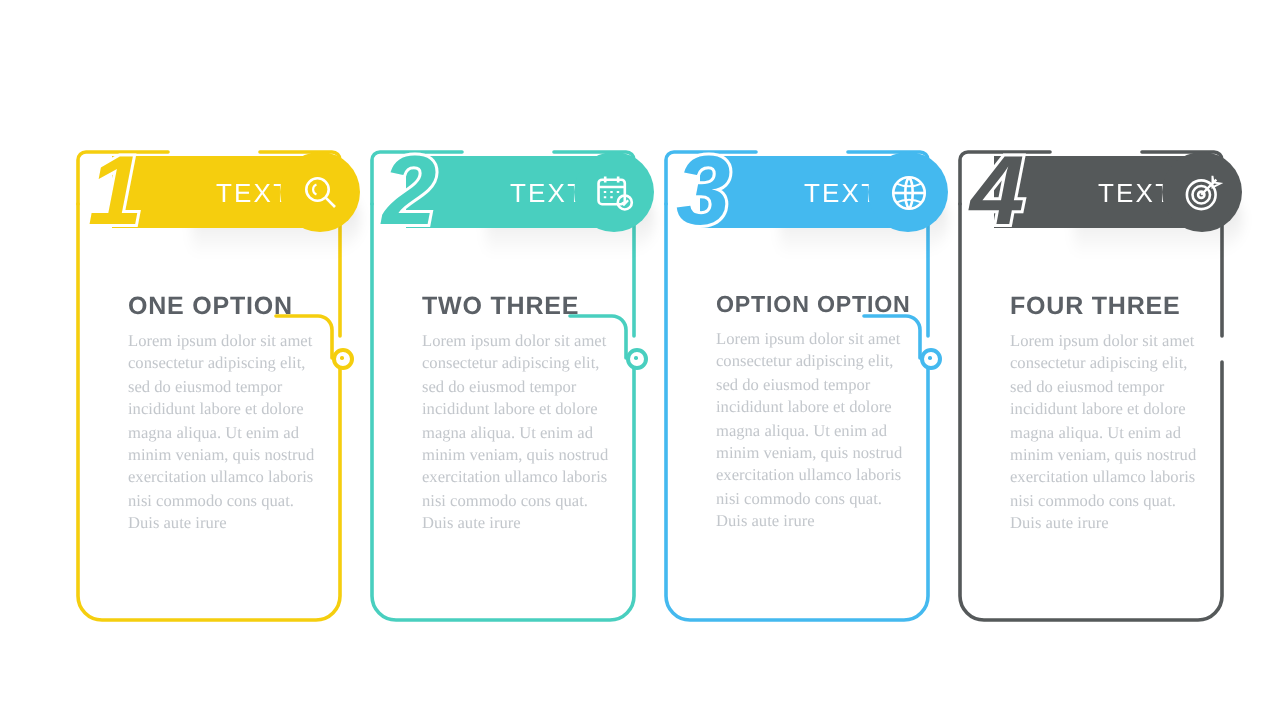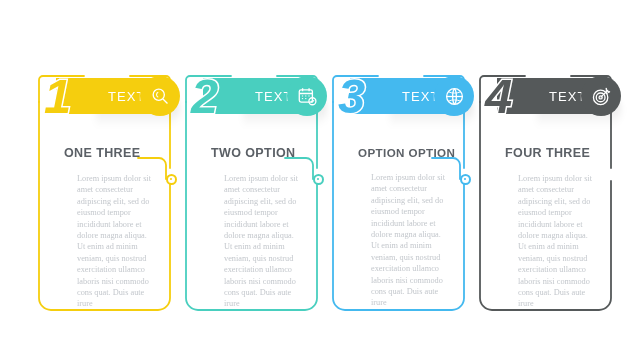--- a/index.html
+++ b/index.html
@@ -45,21 +45,21 @@
   .iconcap svg{width:21px;height:21px;display:block;}
 
   
   .copy{position:absolute;left:26px;top:84px;width:100px;}
   .h-title{
     font-size:12.5px;font-weight:bold;color:#5b6066;letter-spacing:.4px;
     margin:0 0 5px 0;white-space:nowrap;
   }
   .h-title.small{font-size:11.6px;}
   .para{
-    font-size:8.3px;line-height:11.4px;color:#c3c7cc;margin:13px;
+    font-size:8.3px;line-height:11.4px;color:#c3c7cc;margin:0;
     font-family:"Liberation Serif","DejaVu Serif",serif;
   }
 
   
   .dot{
     position:absolute;width:11px;height:11px;border-radius:50%;
     background:#ffffff;box-sizing:border-box;border:2.2px solid currentColor;
     top:112px;right:-5.5px;
   }
   .dot i{
@@ -84,21 +84,21 @@
         <div class="text-label">TEXT</div>
         <div class="iconcap" style="background:#F5CE0E">
           <svg viewBox="0 0 24 24" fill="none" stroke="#fff" stroke-width="1.5">
             <circle cx="10" cy="10" r="6.4"></circle>
             <path d="M14.8 14.8 L20 20"></path>
             <path d="M9.4 7.2a3 3 0 0 0 0 5.6" stroke-width="1.2"></path>
           </svg>
         </div>
       </div>
       <div class="copy">
-        <div class="h-title">ONE THREE</div>
+        <div class="h-title">ONE OPTION</div>
         <p class="para">Lorem ipsum dolor sit amet consectetur adipiscing elit, sed do eiusmod tempor incididunt labore et dolore magna aliqua. Ut enim ad minim veniam, quis nostrud exercitation ullamco laboris nisi commodo cons quat. Duis aute irure</p>
       </div>
       <svg style="position:absolute;left:100px;top:96px;width:46px;height:34px;overflow:visible" viewBox="0 0 46 34" fill="none" stroke="#F5CE0E" stroke-width="1.8" stroke-linecap="round">
         <path d="M0 0 L21 0 A7 7 0 0 1 28 7 L28 21"></path>
       </svg>
       <div class="dot">
         <i></i>
       </div>
     </div>
     <div class="card" style="left: 185px; color: rgb(73, 207, 191);">
@@ -118,21 +118,21 @@
             <path d="M2.6 8.6h15M6.4 2.6v3.4M13.8 2.6v3.4"></path>
             <g stroke-width="1.1">
               <path d="M5.6 11.4h1.4M9.3 11.4h1.4M13 11.4h1.4M5.6 14.4h1.4M9.3 14.4h1.4"></path>
             </g>
             <circle cx="17.6" cy="17.4" r="4" fill="none"></circle>
             <path d="M15.8 17.4l1.3 1.3 2.4-2.6" stroke-width="1.3"></path>
           </svg>
         </div>
       </div>
       <div class="copy">
-        <div class="h-title">TWO OPTION</div>
+        <div class="h-title">TWO THREE</div>
         <p class="para">Lorem ipsum dolor sit amet consectetur adipiscing elit, sed do eiusmod tempor incididunt labore et dolore magna aliqua. Ut enim ad minim veniam, quis nostrud exercitation ullamco laboris nisi commodo cons quat. Duis aute irure</p>
       </div>
       <svg style="position:absolute;left:100px;top:96px;width:46px;height:34px;overflow:visible" viewBox="0 0 46 34" fill="none" stroke="#49CFBF" stroke-width="1.8" stroke-linecap="round">
         <path d="M0 0 L21 0 A7 7 0 0 1 28 7 L28 21"></path>
       </svg>
       <div class="dot">
         <i></i>
       </div>
     </div>
     <div class="card" style="left: 332px; color: rgb(68, 185, 239);">

